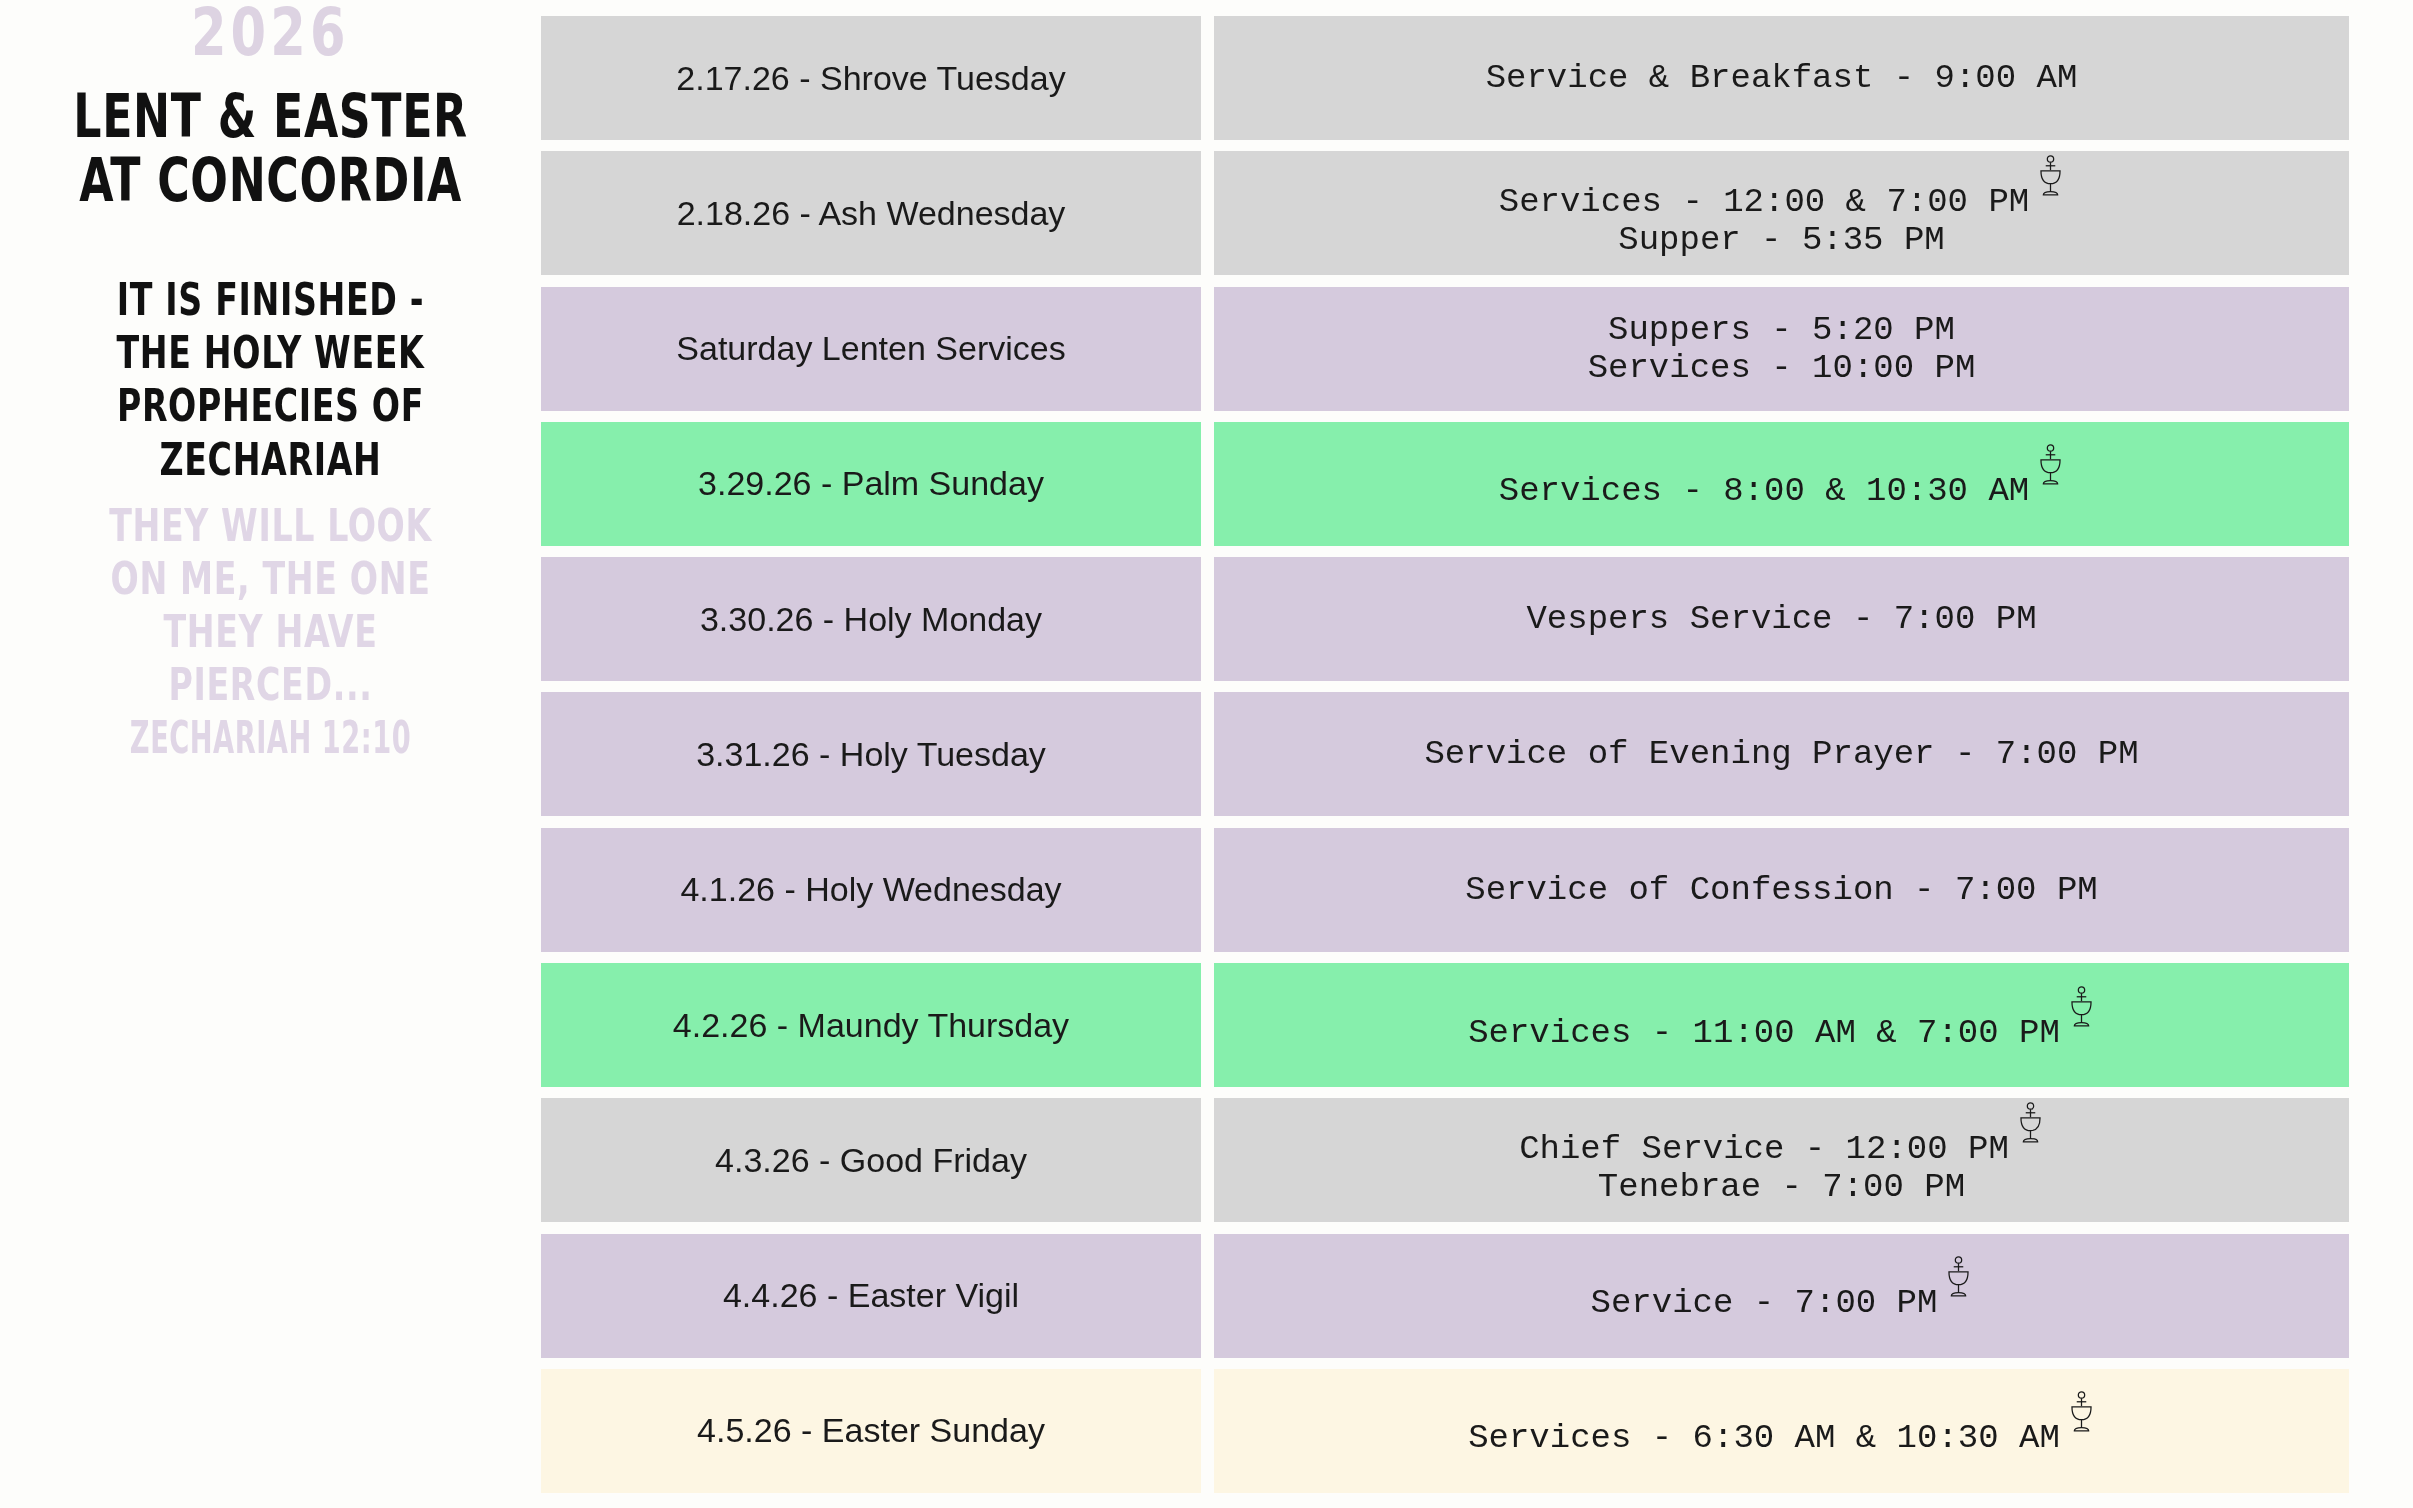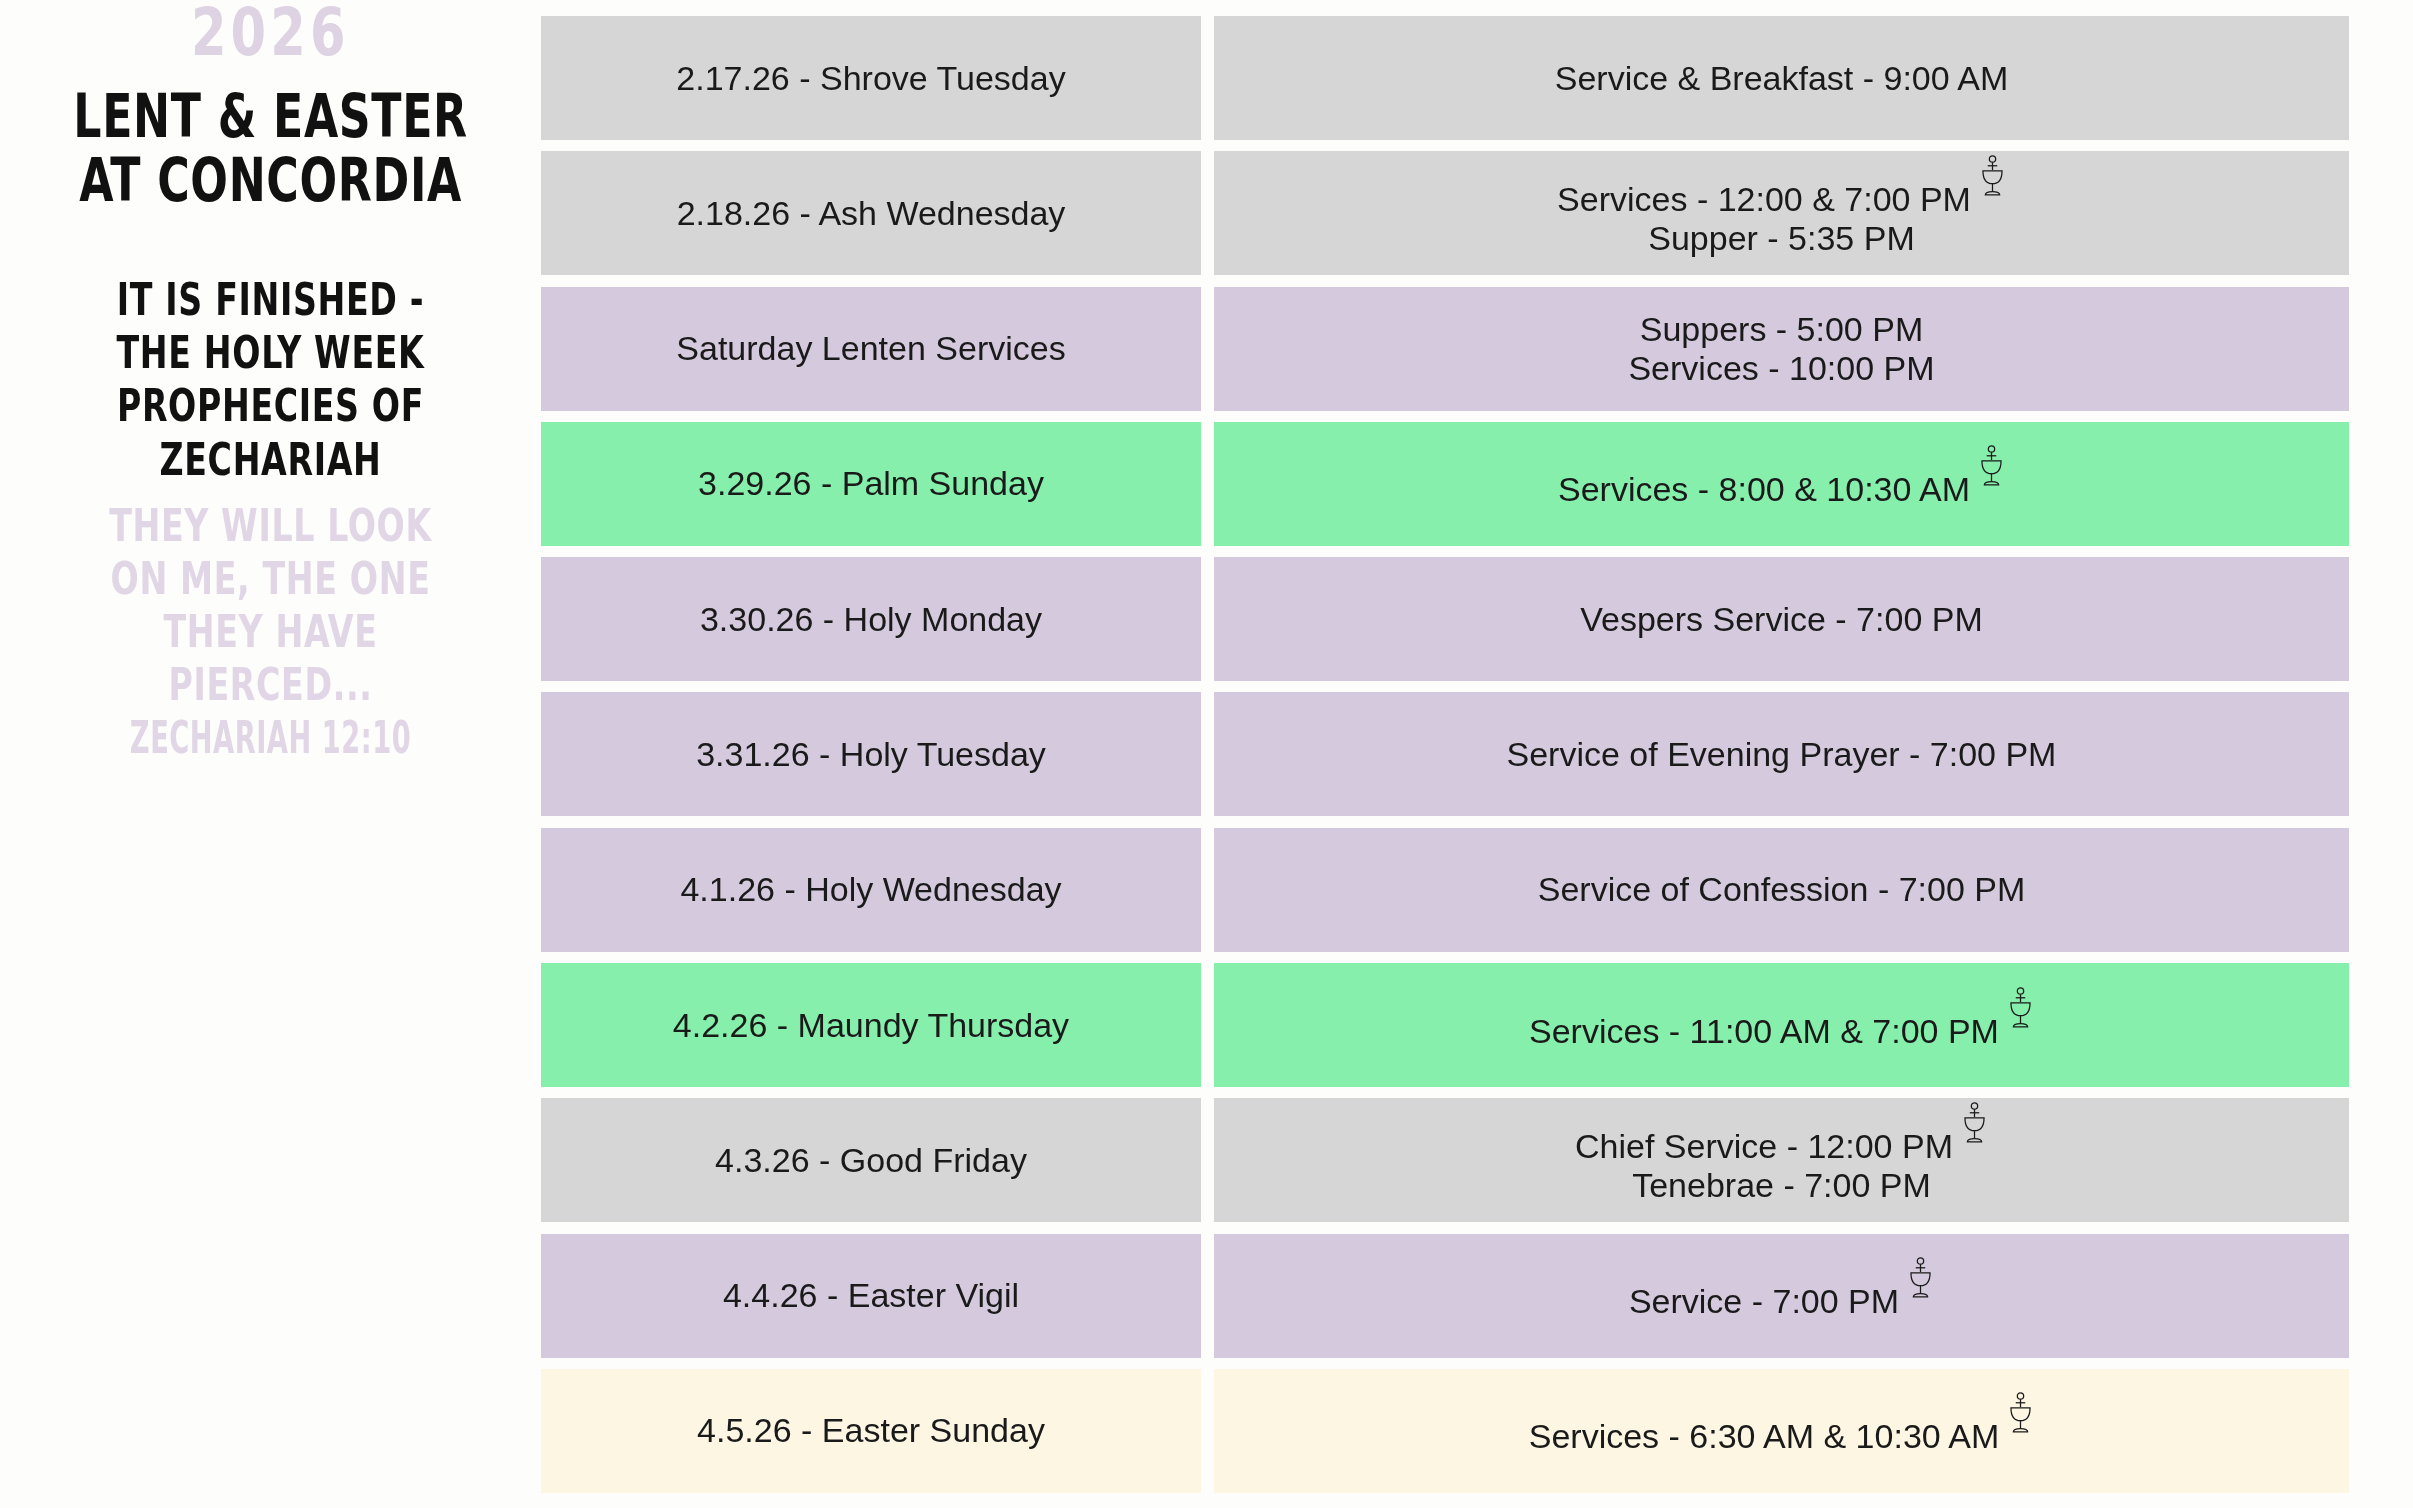--- a/index.html
+++ b/index.html
@@ -132,20 +132,21 @@
     gap: 0px;
   }
   .detail-inner.two {
     justify-content: center;
     flex-direction: column;
   }
   .seg {
     display: inline-flex;
     align-items: baseline;
     white-space: nowrap;
+    font-family: Liberation Mono, monospace;
   }
   .chalice {
     display: inline-block;
     width: 27px;
     height: 43px;
     margin-left: 8px;
     position: relative;
     top: -13px;
     flex: 0 0 27px;
   }
@@ -217,21 +218,21 @@
               <span>Supper - 5:35 PM</span>
             </span>
           </div>
         </div>
       </div>
       <div class="row">
         <div class="cell cell-date bg-purple">Saturday Lenten Services</div>
         <div class="cell cell-detail bg-purple">
           <div class="detail-inner two">
             <span class="seg">
-              <span>Suppers - 5:00 PM</span>
+              <span>Suppers - 5:20 PM</span>
             </span>
             <span class="seg">
               <span>Services - 10:00 PM</span>
             </span>
           </div>
         </div>
       </div>
       <div class="row">
         <div class="cell cell-date bg-pink">3.29.26 - Palm Sunday</div>
         <div class="cell cell-detail bg-pink">

